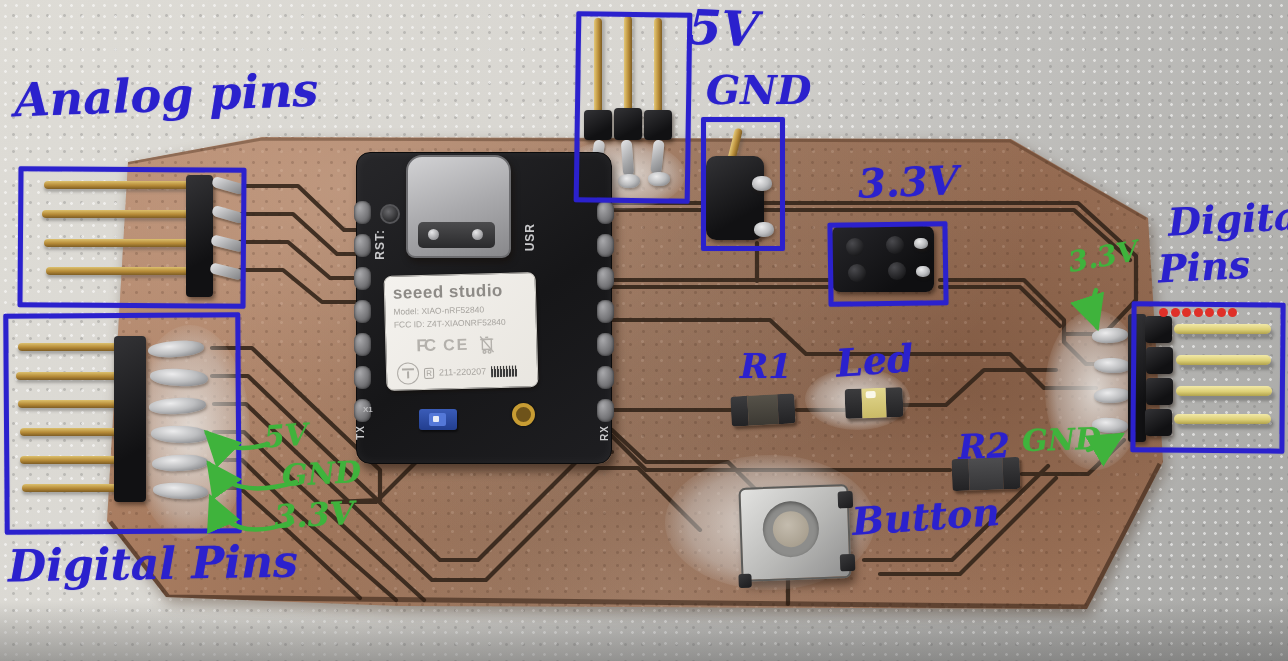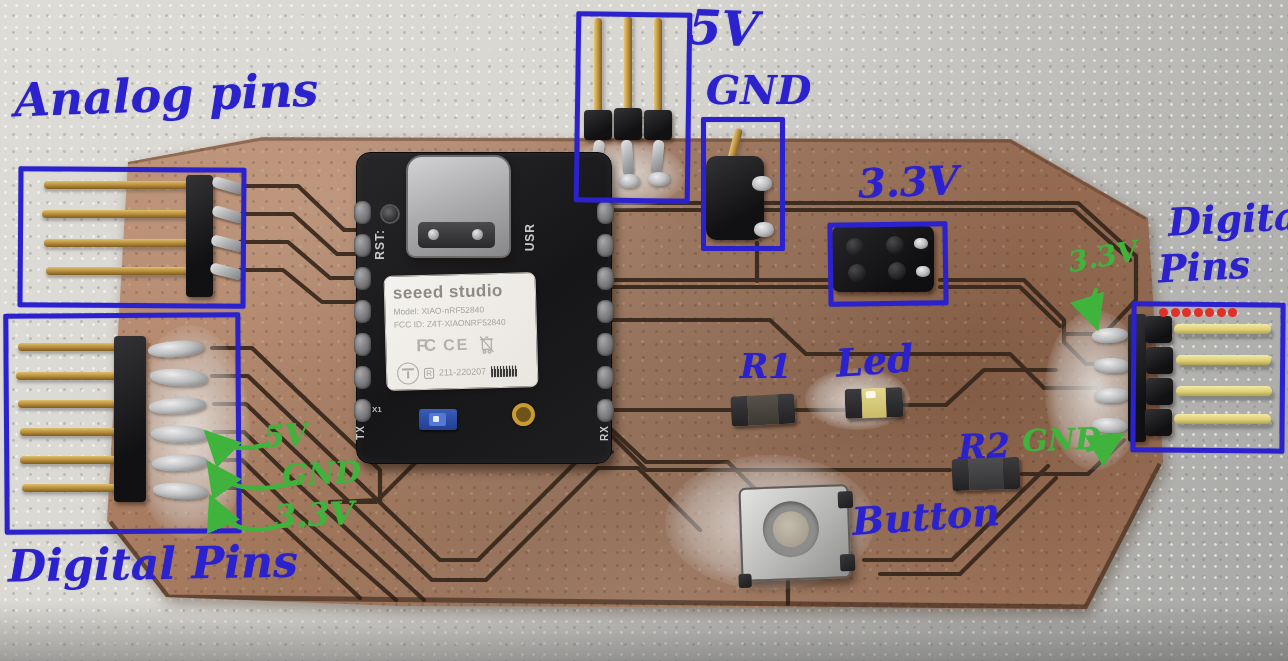--- a/index.html
+++ b/index.html
@@ -290,21 +290,21 @@
         </svg>
       </div>
       <div class="marks2">
         <span class="giteki"></span>
         <span class="rbox">R</span>
         <span class="telec">211-220207</span>
         <span class="barcode"></span>
       </div>
     </div>
 
-    <span class="m-smalltext" style="left:15px;top:252px;">X1</span>
+    <span class="m-smalltext" style="left:6px;top:252px;">X1</span>
     <div class="bluecomp">
       <div class="bluecomp-in"></div>
       <div class="bluecomp-dot"></div>
     </div>
     <div class="goldring"></div>
     <span class="vtext" style="left:-2px;top:272px;font-size:10px;">TX</span>
     <span class="vtext" style="left:242px;top:272px;font-size:10px;">RX</span>
   </div>
 
   <div class="chip2" style="left:731px;top:395px;width:64px;height:30px;transform:rotate(-3deg);">

